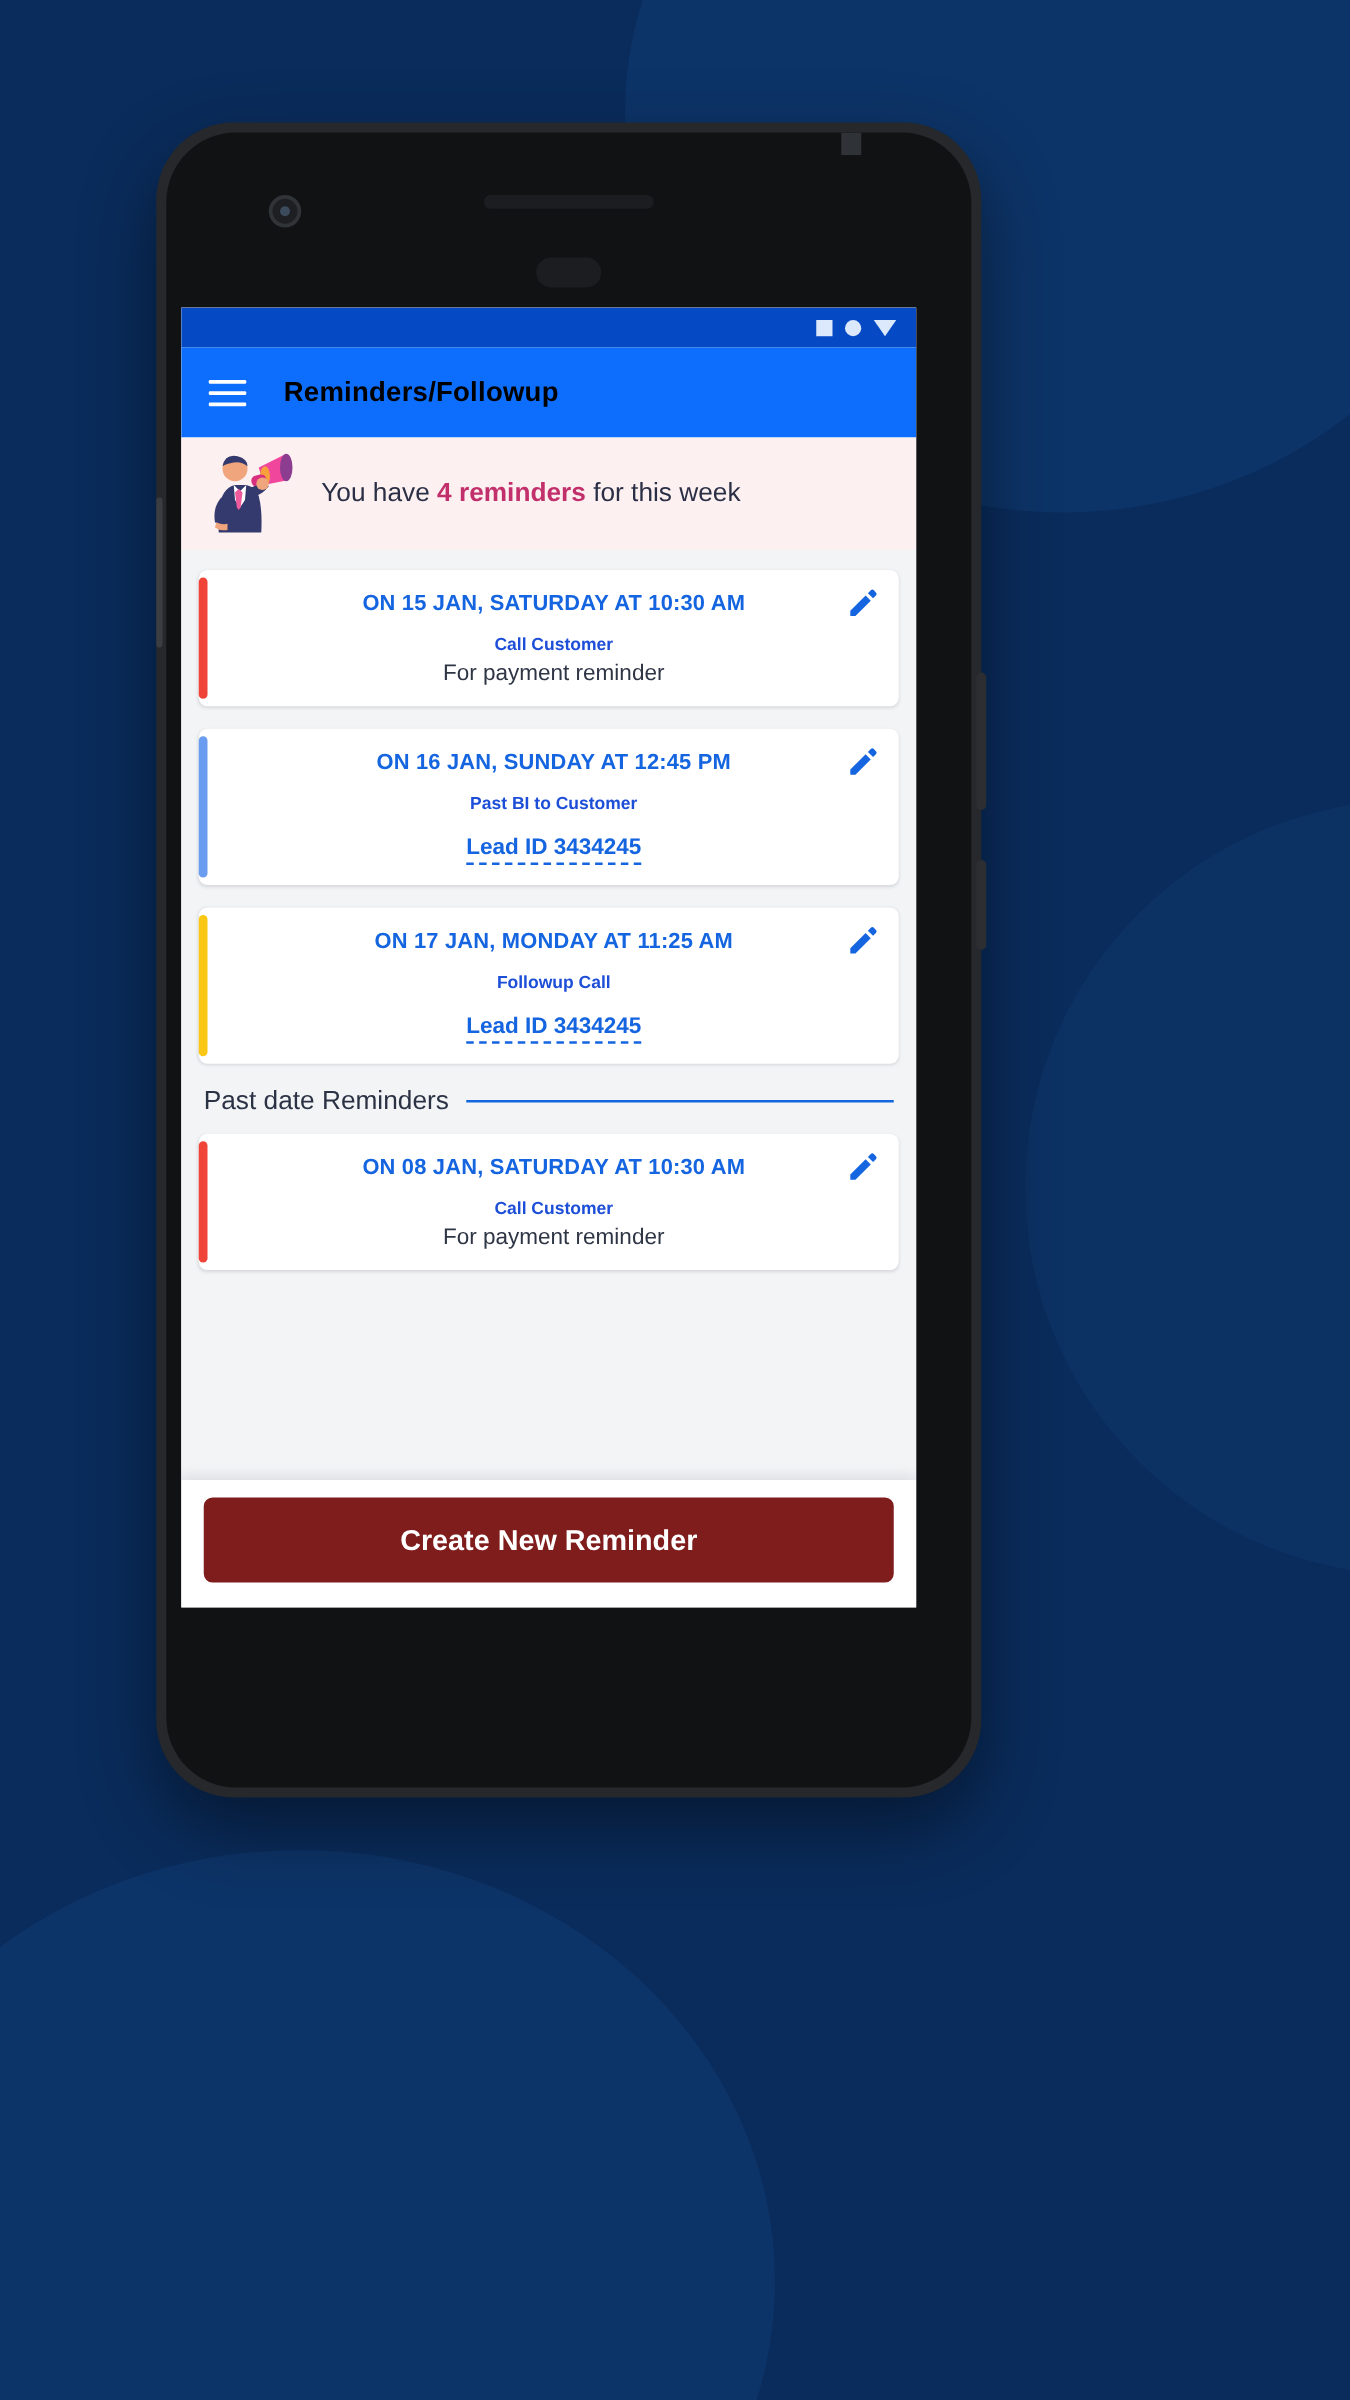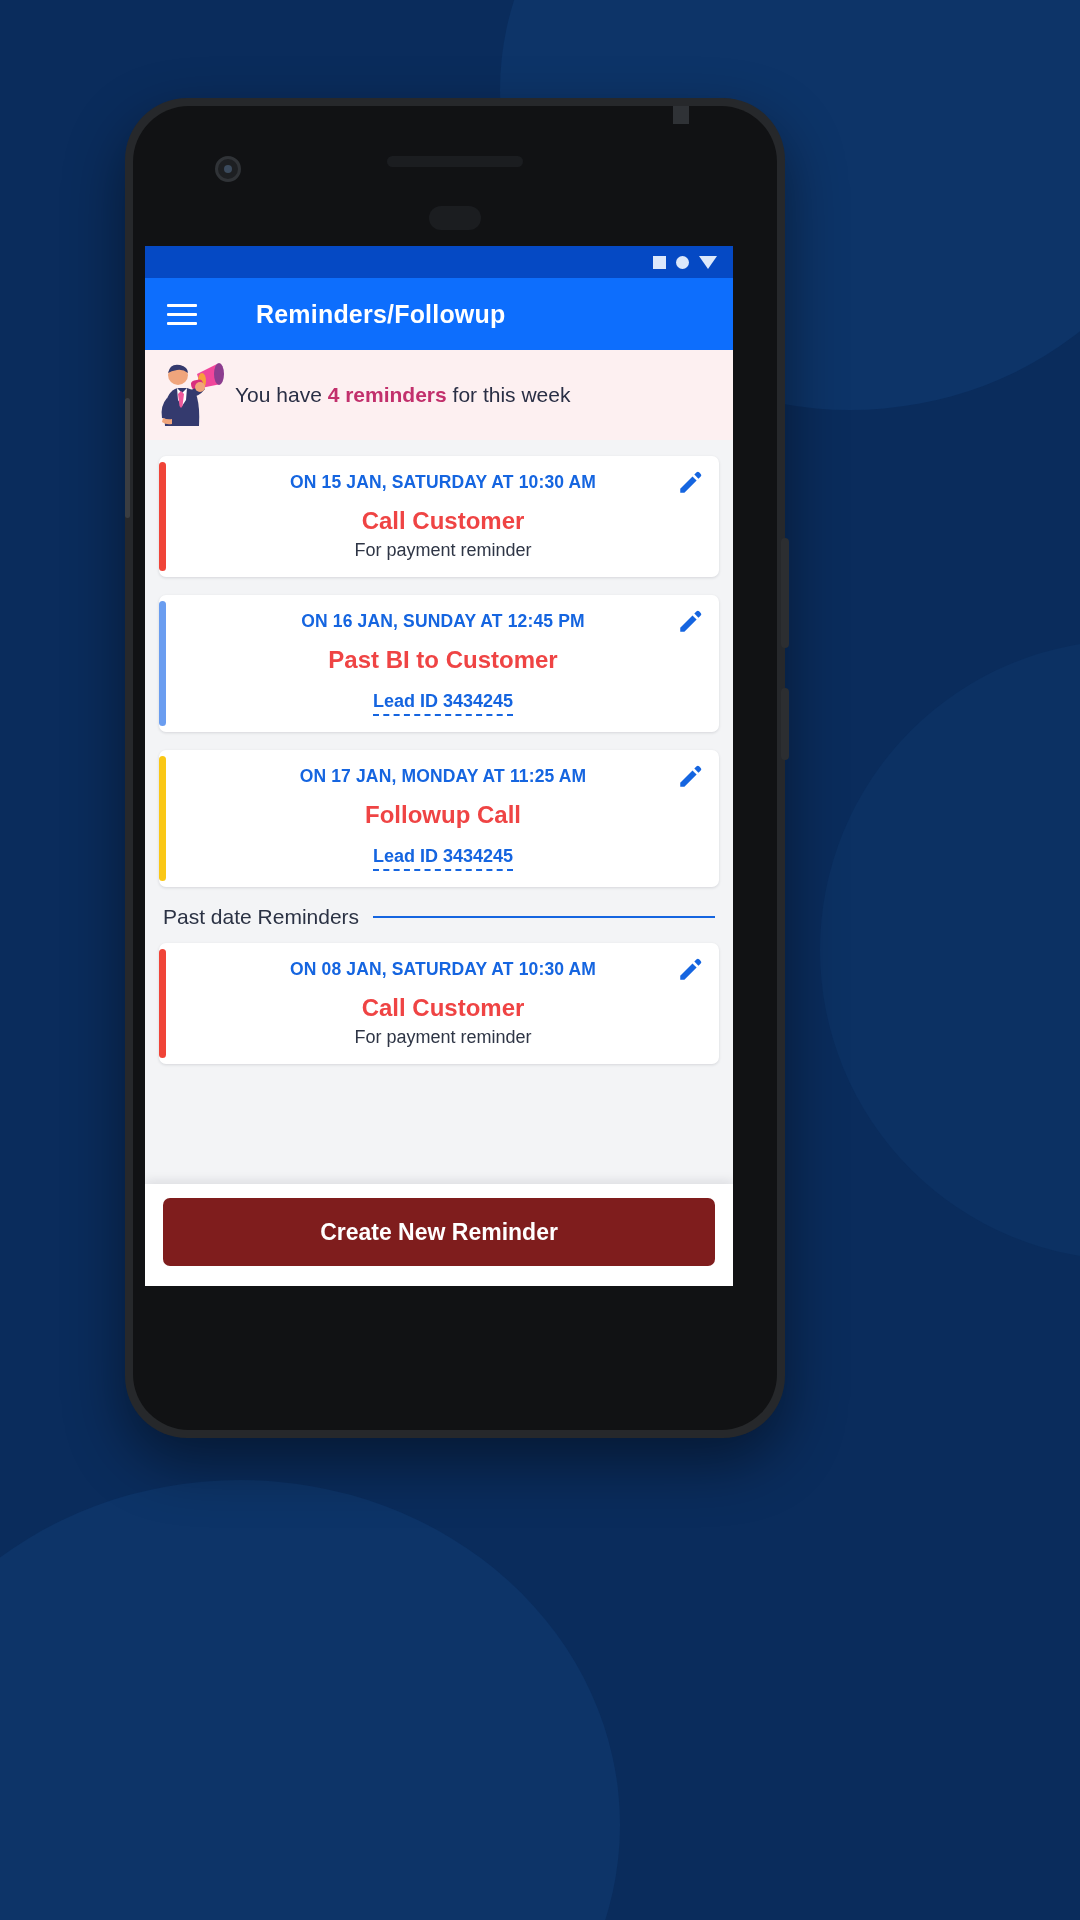--- a/index.html
+++ b/index.html
@@ -98,27 +98,27 @@
   }
 
   
   .appbar {
     height:72px; background:#0d6efd; flex:none;
     display:flex; align-items:center; padding:0 22px; gap:30px;
   }
   .hamburger { width:30px; display:flex; flex-direction:column; gap:6px; cursor:pointer; }
   .hamburger i { display:block; height:3px; background:#fff; border-radius:1px; }
   .appbar-title {
-    color:#ffffff; font-size:25px; font-weight:bold; letter-spacing:.2px;margin-left:29px;
+    color:#000000; font-size:22px; font-weight:bold; letter-spacing:.2px;
   }
 
   
   .banner {
     flex:none; height:90px; background:#fdf0f1;
-    display:flex; align-items:center; padding:0 8px; gap:10px;
+    display:flex; align-items:center; padding:0 18px; gap:22px;
   }
   .banner-ill { width:72px; height:74px; flex:none; }
   .banner-text {
     font-size:21px; color:#2a2f45; font-weight:500; white-space:nowrap;
   }
   .banner-text .hl { color:#c2306c; font-weight:600; }
 
   
   .list {
     flex:1; background:#f3f4f6; overflow:hidden;
@@ -132,21 +132,21 @@
   }
   .accent {
     position:absolute; left:0; top:6px; bottom:6px; width:7px;
     border-radius:4px;
   }
   .card-date {
     color:#1565e0; font-size:17.5px; font-weight:bold;
     letter-spacing:.15px; margin-bottom:14px;
   }
   .card-title {
-    color:#ef4444; font-size:24px; font-weight:bold; margin-bottom:5px;
+    color:#1d4ed8; font-size:14px; font-weight:bold; margin-bottom:5px;
   }
   .card-desc { color:#2e3545; font-size:18px; }
   .lead-link {
     display:inline-block; margin-top:12px;
     color:#1565e0; font-size:18px; font-weight:600;
     border-bottom:2.5px dashed #1565e0; padding-bottom:2px;
     cursor:pointer;
   }
   .edit-icon {
     position:absolute; right:16px; top:14px;

